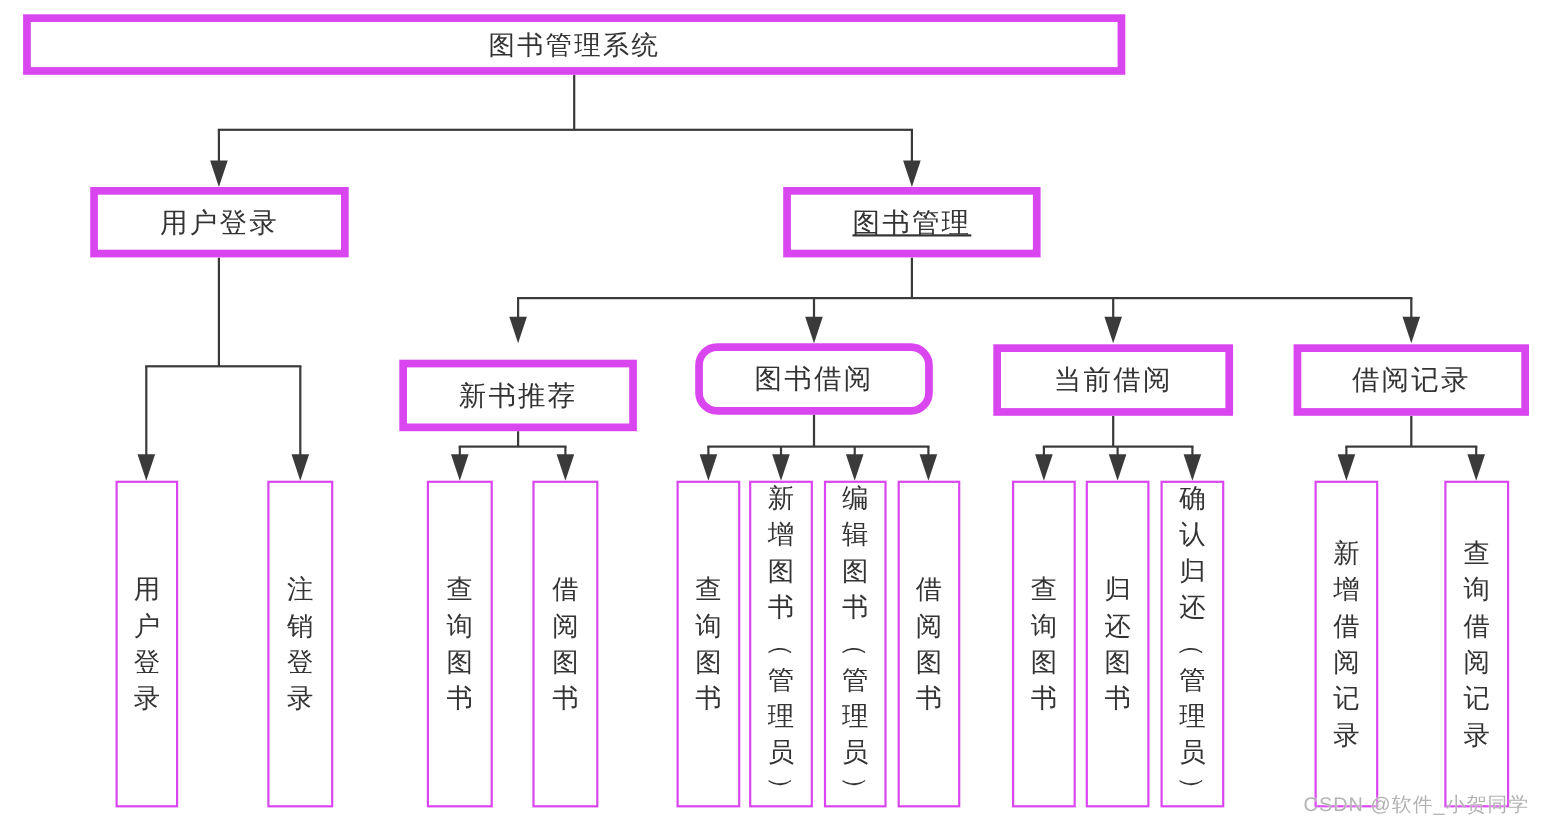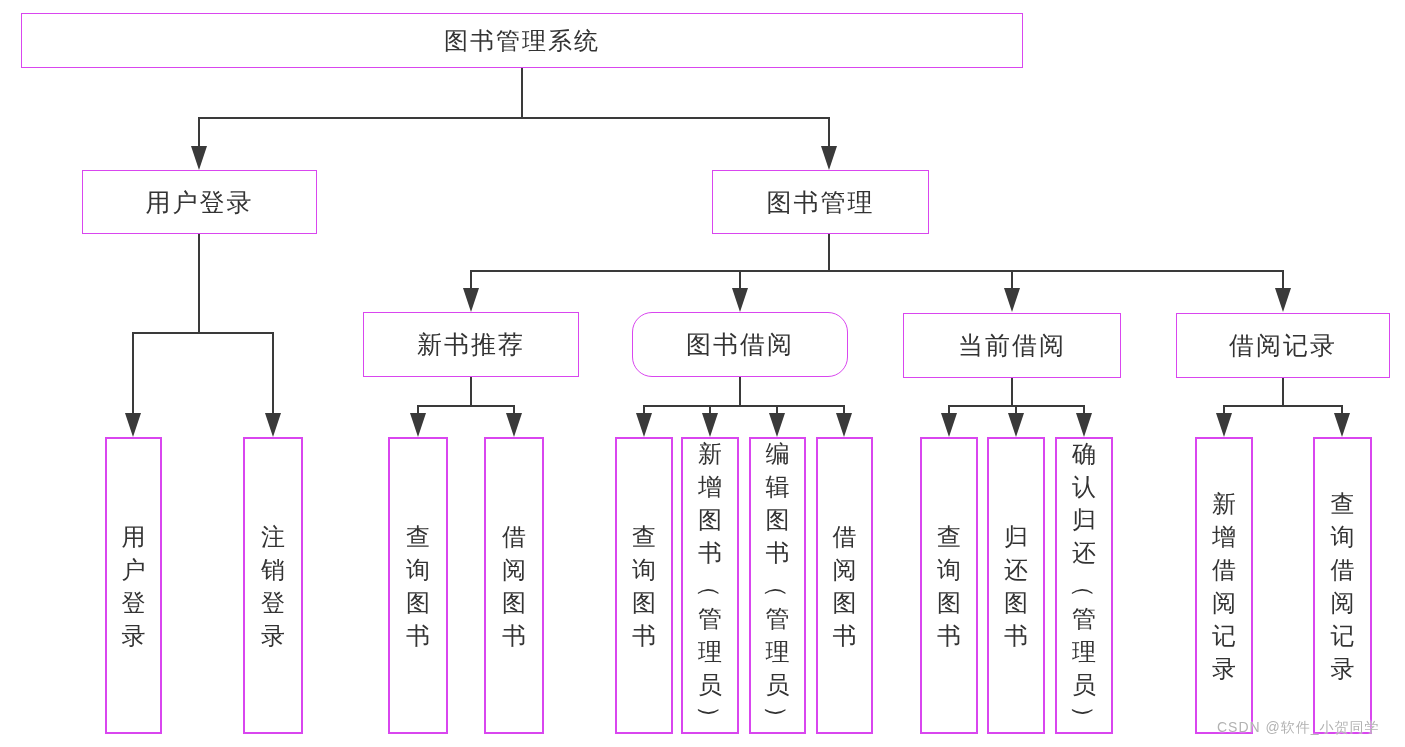--- a/index.html
+++ b/index.html
@@ -3,45 +3,44 @@
 <meta charset="utf-8">
 <style>
   html,body { margin:0; padding:0; background:#ffffff; }
   .canvas {
     position:relative; width:1405px; height:747px; background:#ffffff;
     font-family:"Liberation Sans","DejaVu Sans",sans-serif; color:#333333;
     overflow:hidden;
   }
   .node {
     position:absolute; box-sizing:border-box; background:#ffffff;
-    border:1px solid #d946ef; display:flex; align-items:center; justify-content:center;
+    border:7px solid #d946ef; display:flex; align-items:center; justify-content:center;
   }
   .node.leaf { border-width:2px; }
   .hlabel { font-size:25px; letter-spacing:2px; white-space:nowrap; }
   .root-label { font-size:24px; }
   .vtext {
     display:flex; flex-direction:column; align-items:center;
     justify-content:center; height:100%; width:100%;
   }
   .vchar {
     font-size:24px; line-height:33px; height:33px; width:100%;
     text-align:center; flex:0 0 auto;
   }
   .vchar.rot { transform:rotate(90deg); }
   .cline { position:absolute; background:#3a3a3a; }
   .arrow-down {
     position:absolute; width:0; height:0;
     border-left:8px solid transparent; border-right:8px solid transparent;
     border-top:24px solid #3a3a3a;
   }
   .watermark {
-    position:absolute; left:1185px; top:719px; font-size:14px;
+    position:absolute; left:1185px; top:719px; font-size:18px;
     color:#b2b2b2; letter-spacing:1px; white-space:nowrap;
     text-shadow:0 0 2px #ffffff;
-    margin-left:32px;
   }
 </style>
 </head>
 <body>
 
 <div class="canvas">
 
   <div id="connector-layer">
       <div class="cline" style="left: 521px; top: 68px; width: 2px; height: 50px; background: rgb(58, 58, 58);"></div>
       <div class="cline" style="left: 198px; top: 117px; width: 632px; height: 2px; background: rgb(58, 58, 58);"></div>
@@ -97,25 +96,25 @@
       <div class="arrow-down" style="left: 1334px; top: 413px; border-top-color: rgb(58, 58, 58);"></div>
     </div>
 
   <div class="node" style="left:21px; top:13px; width:1002px; height:55px;">
     <span class="hlabel root-label">图书管理系统</span>
   </div>
 
   <div class="node" style="left:82px; top:170px; width:235px; height:64px;justify-content:center;">
     <span class="hlabel">用户登录</span>
   </div>
-  <div class="node" style="left:712px; top:170px; width:217px; height:64px;">
+  <div class="node" style="left:712px; top:170px; width:234px; height:64px;text-decoration:underline;">
     <span class="hlabel">图书管理</span>
   </div>
 
-  <div class="node" style="left:363px; top:312px; width:216px; height:65px;">
+  <div class="node" style="left:363px; top:327px; width:216px; height:65px;">
     <span class="hlabel">新书推荐</span>
   </div>
   <div class="node" style="left:632px; top:312px; width:216px; height:65px;border-radius:20px;">
     <span class="hlabel">图书借阅</span>
   </div>
   <div class="node" style="left:1176px; top:313px; width:214px; height:65px;">
     <span class="hlabel">借阅记录</span>
   </div>
   <div class="node" style="left:903px; top:313px; width:218px; height:65px;">
     <span class="hlabel">当前借阅</span>

